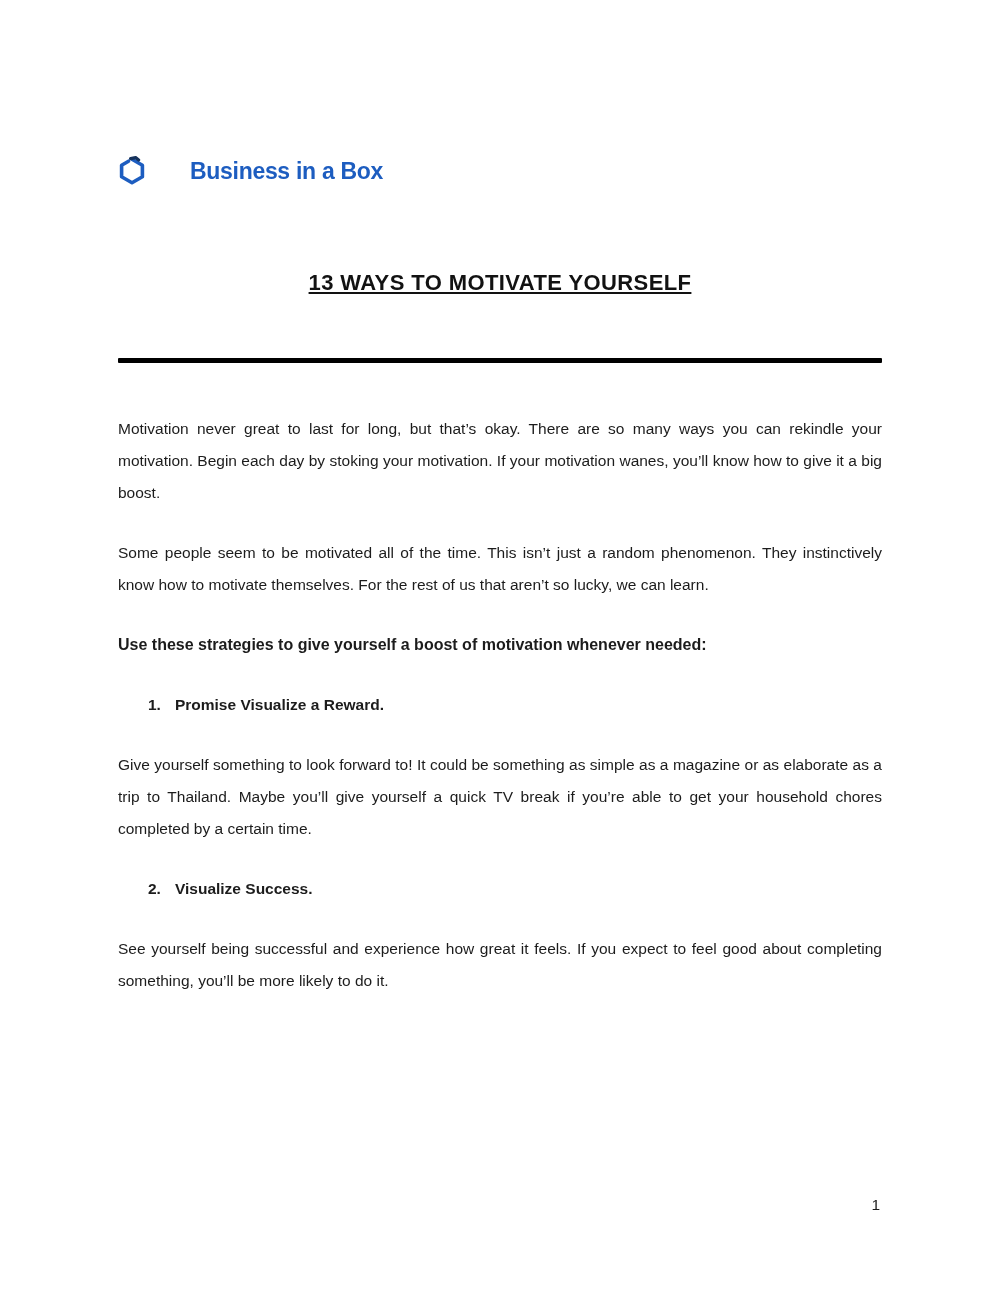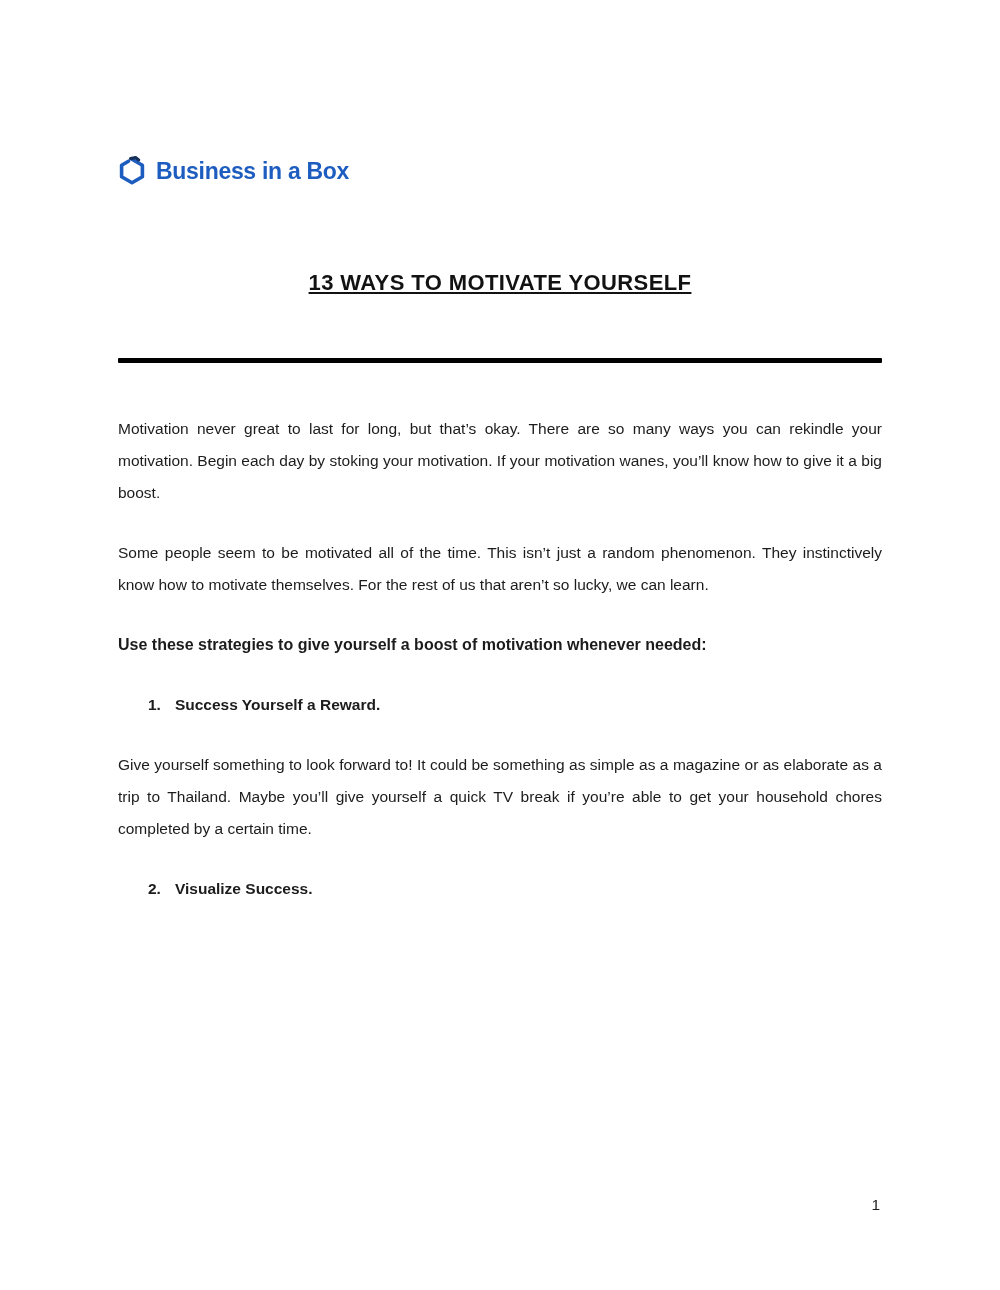--- a/index.html
+++ b/index.html
@@ -24,20 +24,21 @@
     gap: 10px;
     padding-top: 156px;
   }
   .logo-icon { display: inline-flex; width: 28px; height: 30px; }
   .logo-text {
     font-size: 23px;
     font-weight: 700;
     color: #1d5dc0;
     letter-spacing: -0.3px;
     white-space: nowrap;
+    margin-left: 34px;
   }
   .doc-title {
     margin-top: 84px;
     text-align: center;
     font-size: 22px;
     font-weight: 700;
     color: #121212;
     letter-spacing: 0.4px;
     text-decoration: underline;
   }
@@ -100,27 +101,28 @@
 
   <div class="content">
 
     <p class="para">Motivation never great to last for long, but that’s okay. There are so many ways you can rekindle your motivation. Begin each day by stoking your motivation. If your motivation wanes, you’ll know how to give it a big boost.</p>
 
     <p class="para">Some people seem to be motivated all of the time. This isn’t just a random phenomenon. They instinctively know how to motivate themselves. For the rest of us that aren’t so lucky, we can learn.</p>
 
     <p class="strategies-heading">Use these strategies to give yourself a boost of motivation whenever needed:</p>
 
     <div class="list-item">
-      <span class="item-number">1.</span><span>Success Yourself a Reward.</span>
+      <span class="item-number">1.</span><span>Promise Visualize a Reward.</span>
     </div>
 
     <p class="para">Give yourself something to look forward to! It could be something as simple as a magazine or as elaborate as a trip to Thailand. Maybe you’ll give yourself a quick TV break if you’re able to get your household chores completed by a certain time.</p>
 
     <div class="list-item">
       <span class="item-number">2.</span><span>Visualize Success.</span>
     </div>
 
+    <p class="para">See yourself being successful and experience how great it feels. If you expect to feel good about completing something, you’ll be more likely to do it.</p>
 
   </div>
 
   <div class="page-number">1</div>
 
 </div>
 
 </body></html>

